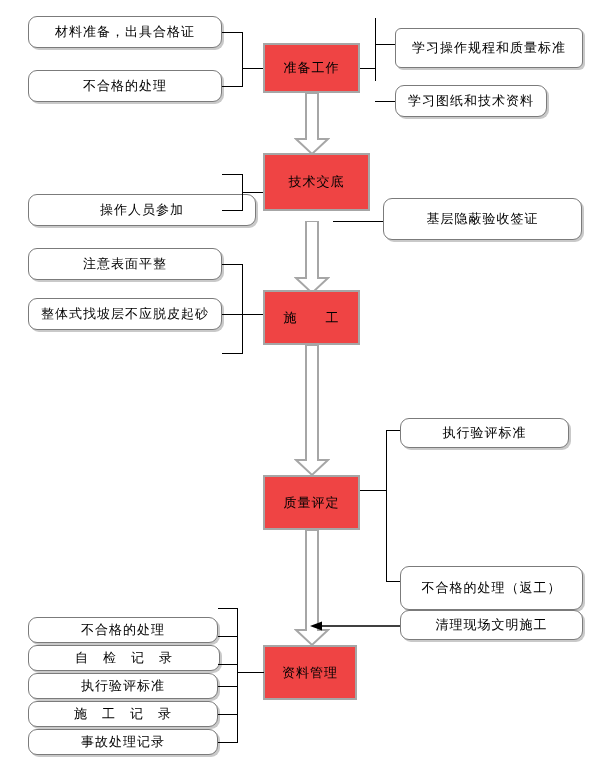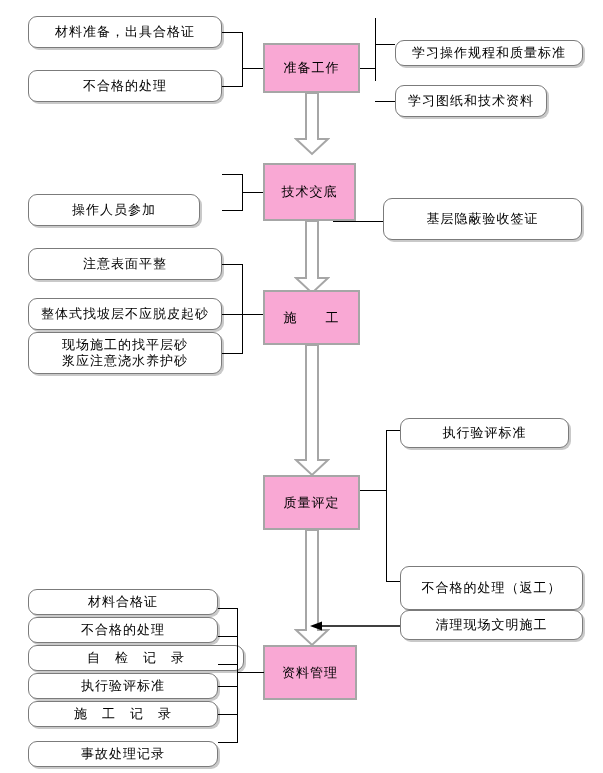--- a/index.html
+++ b/index.html
@@ -22,21 +22,21 @@
     font-size:13px;
     letter-spacing:1px;
     line-height:1.25;
     white-space:pre-line;
   }
   
   .pbox{
     position:absolute;
     box-sizing:border-box;
     border:2px solid #a6a6a6;
-    background:#f9a8d4;
+    background:#ef4444;
     display:flex;
     align-items:center;
     justify-content:center;
     text-align:left;
     color:#000000;
     font-size:13px;
     letter-spacing:1px;
   }
   
   .ln{position:absolute;background:#000000;}
@@ -63,56 +63,54 @@
   <div class="ln lnv" style="left:242px;top:32px;height:55px;"></div>
   <div class="ln lnh" style="left:242px;top:68px;width:22px;"></div>
 
   <div class="pbox" style="left:263px;top:43px;width:97px;height:50px;">准备工作</div>
 
   <div class="ln lnh" style="left:360px;top:68px;width:15px;"></div>
   <div class="ln lnv" style="left:375px;top:18px;height:63px;"></div>
   <div class="ln lnh" style="left:375px;top:44px;width:20px;"></div>
   <div class="ln lnh" style="left:375px;top:101px;width:20px;"></div>
 
-  <div class="rbox" style="left:395px;top:40px;width:188px;height:26px;">学习操作规程和质量标准</div>
+  <div class="rbox" style="left:395px;top:28px;width:188px;height:40px;border-radius:6px;">学习操作规程和质量标准</div>
 
   <div class="rbox" style="left:395px;top:85px;width:152px;height:32px;">学习图纸和技术资料</div>
 
   <div class="barrow" style="left:294px;top:93px;">
     <svg width="36" height="63" viewBox="0 0 36 63">
       <polygon points="12,0 24,0 24,46 34,46 18,61 2,46 12,46" fill="#ffffff" stroke="#a6a6a6" stroke-width="2"></polygon>
     </svg>
   </div>
 
 
-  <div class="rbox" style="left:28px;top:194px;width:172px;height:32px;">操作人员参加</div>
+  <div class="rbox" style="left:28px;top:194px;width:228px;height:32px;">操作人员参加</div>
 
   <div class="ln lnh" style="left:222px;top:174px;width:21px;"></div>
   <div class="ln lnh" style="left:222px;top:210px;width:21px;"></div>
   <div class="ln lnv" style="left:242px;top:174px;height:37px;"></div>
   <div class="ln lnh" style="left:242px;top:192px;width:22px;"></div>
 
-  <div class="pbox" style="left:263px;top:163px;width:93px;height:58px;">技术交底</div>
+  <div class="pbox" style="left:263px;top:153px;width:107px;height:58px;">技术交底</div>
 
   <div class="ln lnh" style="left:333px;top:221px;width:50px;"></div>
 
   <div class="rbox" style="left:383px;top:198px;width:199px;height:42px;">基层隐蔽验收签证</div>
 
   <div class="barrow" style="left:294px;top:221px;">
     <svg width="36" height="74" viewBox="0 0 36 74">
       <polygon points="12,0 24,0 24,57 34,57 18,72 2,57 12,57" fill="#ffffff" stroke="#a6a6a6" stroke-width="2"></polygon>
     </svg>
   </div>
 
   <div class="rbox" style="left:28px;top:248px;width:194px;height:32px;">注意表面平整</div>
 
   <div class="rbox" style="left:28px;top:298px;width:194px;height:32px;">整体式找坡层不应脱皮起砂</div>
 
-  <div class="rbox" style="left:28px;top:332px;width:194px;height:42px;">现场施工的找平层砂
-浆应注意浇水养护砂</div>
 
   <div class="ln lnh" style="left:222px;top:264px;width:21px;"></div>
   <div class="ln lnh" style="left:222px;top:314px;width:21px;"></div>
   <div class="ln lnh" style="left:222px;top:353px;width:21px;"></div>
   <div class="ln lnv" style="left:242px;top:264px;height:90px;"></div>
   <div class="ln lnh" style="left:242px;top:314px;width:22px;"></div>
 
   <div class="pbox" style="left:263px;top:290px;width:97px;height:55px;">施　　工</div>
 
   <div class="barrow" style="left:294px;top:345px;">
@@ -142,26 +140,25 @@
 
   <div class="arrowline" style="left:310px;top:618px;">
     <svg width="92" height="16" viewBox="0 0 92 16">
       <line x1="90" y1="8" x2="8" y2="8" stroke="#000000" stroke-width="1.4"></line>
       <polygon points="0,8 12,3.5 12,12.5" fill="#000000"></polygon>
     </svg>
   </div>
 
   <div class="pbox" style="left:263px;top:645px;width:94px;height:55px;">资料管理</div>
 
-  <div class="rbox" style="left:28px;top:589px;width:190px;height:26px;">材料合格证</div>
   <div class="rbox" style="left:28px;top:617px;width:190px;height:26px;">不合格的处理</div>
-  <div class="rbox" style="left:28px;top:645px;width:216px;height:26px;">自　检　记　录</div>
+  <div class="rbox" style="left:28px;top:645px;width:192px;height:26px;">自　检　记　录</div>
   <div class="rbox" style="left:28px;top:673px;width:190px;height:26px;">执行验评标准</div>
   <div class="rbox" style="left:28px;top:701px;width:190px;height:26px;">施　工　记　录</div>
-  <div class="rbox" style="left:28px;top:729px;width:190px;height:26px;margin-top:12px;">事故处理记录</div>
+  <div class="rbox" style="left:28px;top:729px;width:190px;height:26px;">事故处理记录</div>
 
   <div class="ln lnh" style="left:218px;top:608px;width:20px;"></div>
   <div class="ln lnh" style="left:218px;top:636px;width:20px;"></div>
   <div class="ln lnh" style="left:218px;top:664px;width:20px;"></div>
   <div class="ln lnh" style="left:218px;top:686px;width:20px;"></div>
   <div class="ln lnh" style="left:218px;top:714px;width:20px;"></div>
   <div class="ln lnh" style="left:218px;top:742px;width:20px;"></div>
   <div class="ln lnv" style="left:237px;top:608px;height:135px;"></div>
   <div class="ln lnh" style="left:237px;top:672px;width:27px;"></div>
 

